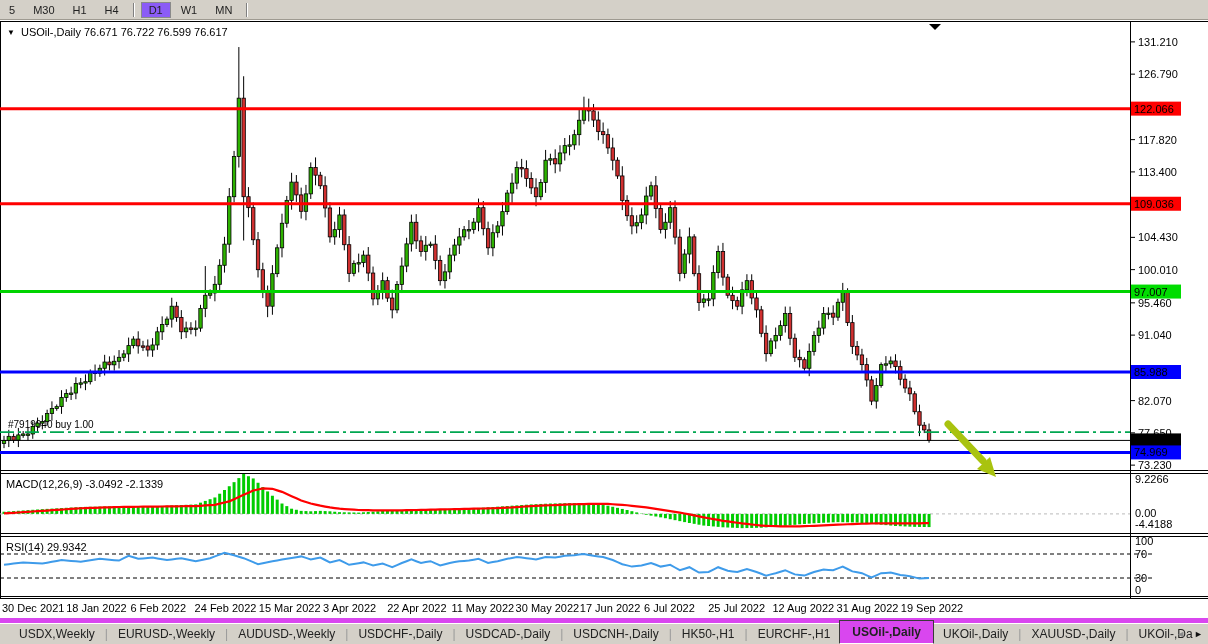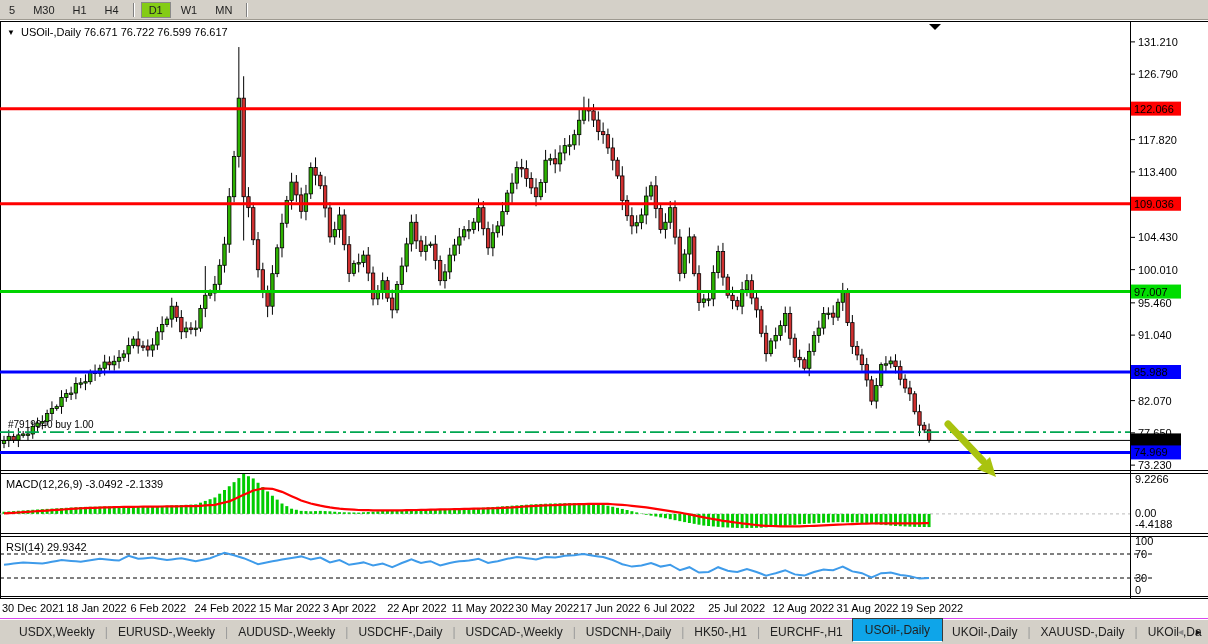--- a/index.html
+++ b/index.html
@@ -1,30 +1,30 @@
 <!DOCTYPE html>
 <html><head>
 <meta charset="utf-8">
 <style>
   html,body{margin:0;padding:0}
   body{width:1208px;height:644px;overflow:hidden;background:#fff;
        font-family:"Liberation Sans",sans-serif;position:relative}
   .toolbar{position:absolute;top:0;left:0;width:1208px;height:20px;background:#D4D0C8;
            border-bottom:1px solid #9E9A91;box-sizing:border-box;display:flex;align-items:center}
   .tf-btn{font-size:11px;color:#222;padding:1px 8px;margin:0 1px;line-height:14px;cursor:default}
-  .tf-btn.active{background:#84cc16;border:1px solid #8A8A8A;border-radius:0;padding:0 7px}
+  .tf-btn.active{background:#8b5cf6;border:1px solid #8A8A8A;border-radius:0;padding:0 7px}
   .tf-sep{width:0;height:14px;border-left:1px solid #808080;border-right:1px solid #FFF;margin:0 5px}
   #chart-svg{position:absolute;top:20px;left:0;display:block}
   #chart-svg text{fill:#000}
   .tabbar{position:absolute;top:618px;left:0;width:1208px;height:26px;background:#D4D0C8;
-          border-top:1px solid #d946ef;box-shadow:inset 0 1px 0 #fff;box-sizing:border-box;
+          border-top:5px solid #d946ef;box-shadow:inset 0 1px 0 #fff;box-sizing:border-box;
           display:flex;align-items:center;font-size:12px;color:#222;padding-left:10px}
   .tab{padding:3px 9px;white-space:nowrap;cursor:default}
-  .tab.active{background:#0ea5e9;border:1px solid #3a3a3a;border-bottom:1px solid #fff;
-              font-weight:normal;position:relative;top:-2px;padding:4px 12px}
+  .tab.active{background:#d946ef;border:1px solid #3a3a3a;border-bottom:1px solid #fff;
+              font-weight:bold;position:relative;top:-2px;padding:4px 12px}
   .tab-sep{color:#999;margin:0 1px}
   .tab-arrows{position:absolute;right:3px;top:0;height:100%;display:flex;align-items:center;gap:9px;
               font-size:9px;padding-right:2px}
   .arrow-left{color:#8a8a8a}.arrow-right{color:#111}
 </style>
 </head>
 <body>
 
 <div class="app">
   <div class="toolbar" id="tf-toolbar">
@@ -1116,21 +1116,21 @@
   <div class="tabbar">
     <div id="tabs-container" style="display:flex;align-items:center;">
         <span class="tab">USDX,Weekly</span>
         <span class="tab-sep">|</span>
         <span class="tab">EURUSD-,Weekly</span>
         <span class="tab-sep">|</span>
         <span class="tab">AUDUSD-,Weekly</span>
         <span class="tab-sep">|</span>
         <span class="tab">USDCHF-,Daily</span>
         <span class="tab-sep">|</span>
-        <span class="tab">USDCAD-,Weekly</span>
+        <span class="tab">USDCAD-,Daily</span>
         <span class="tab-sep">|</span>
         <span class="tab">USDCNH-,Daily</span>
         <span class="tab-sep">|</span>
         <span class="tab">HK50-,H1</span>
         <span class="tab-sep">|</span>
         <span class="tab">EURCHF-,H1</span>
         <span class="tab active">USOil-,Daily</span>
         <span class="tab">UKOil-,Daily</span>
         <span class="tab-sep">|</span>
         <span class="tab">XAUUSD-,Daily</span>

